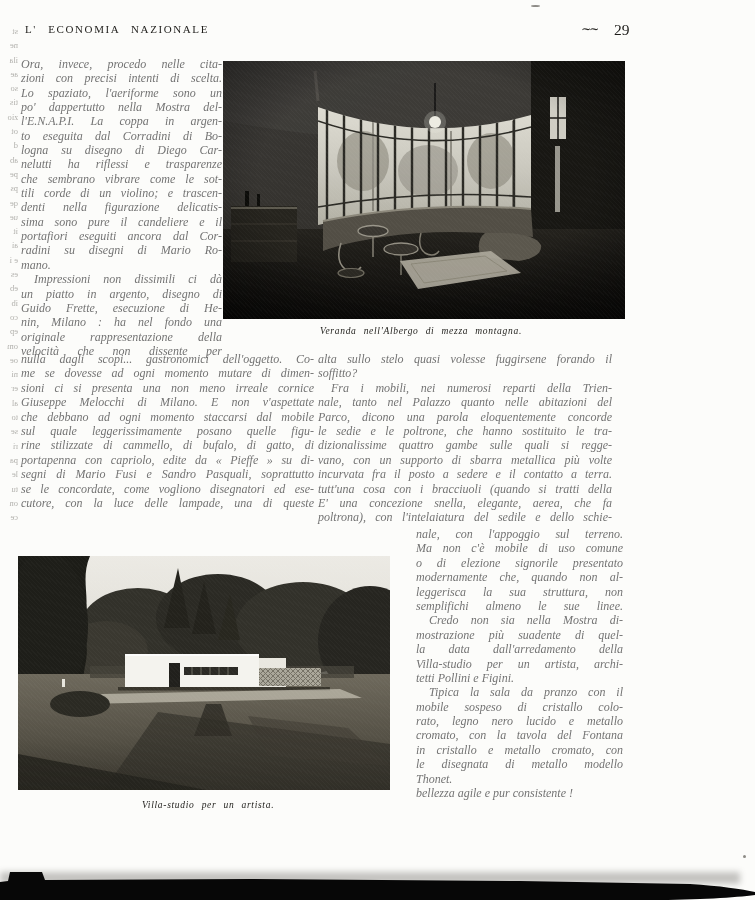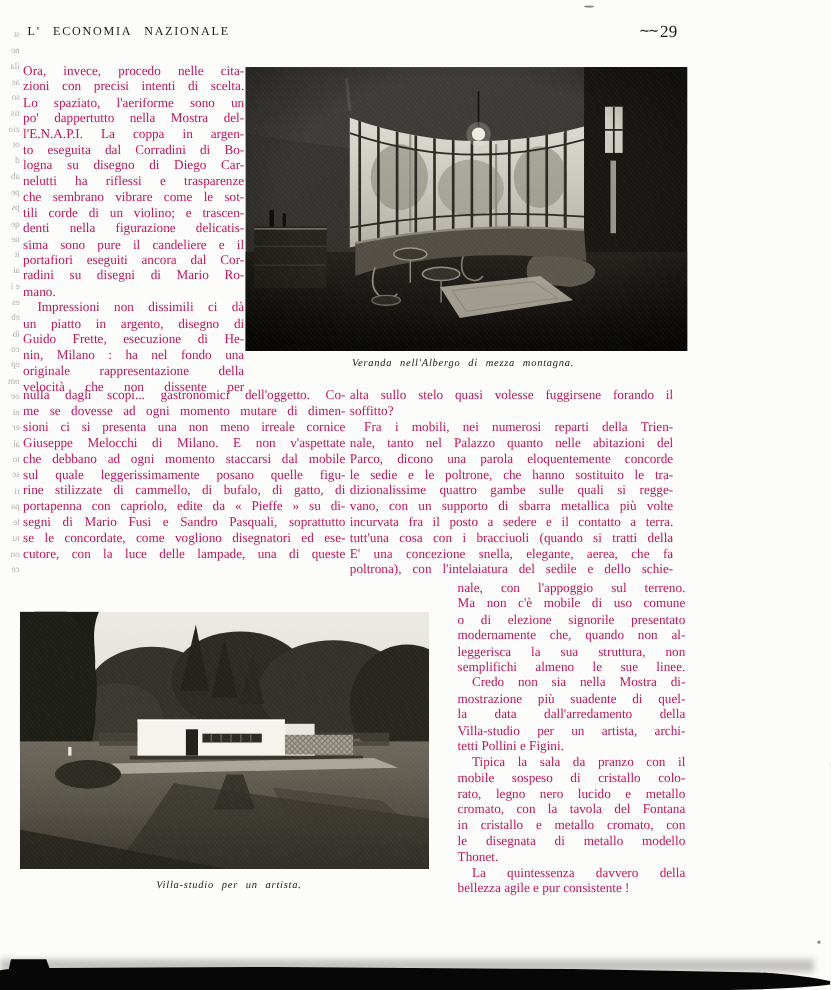--- a/index.html
+++ b/index.html
@@ -3,23 +3,23 @@
 <meta charset="utf-8">
 <style>
   html,body{margin:0;padding:0;background:#e9e9e7;}
   .page{position:relative;width:755px;height:900px;background:#fcfcfa;overflow:hidden;
         font-family:"Liberation Serif","DejaVu Serif",serif;color:#1c1b18;}
   
   .hdr-journal{position:absolute;left:25px;top:23px;font-size:11px;letter-spacing:1.6px;
         word-spacing:7px;color:#1f1e1b;white-space:nowrap;}
   .hdr-right{position:absolute;left:581px;top:21px;white-space:nowrap;}
   .hdr-orn{font-size:12px;font-weight:bold;letter-spacing:-2px;color:#2a2926;vertical-align:2px;}
-  .hdr-num{font-size:15.5px;color:#1d1c19;margin-left:3px;}
-  
-  .col{position:absolute;font-size:12px;color:#be185d;}
+  .hdr-num{font-size:15.5px;color:#1d1c19;margin-left:17px;}
+  
+  .col{position:absolute;font-size:12px;color:#737373;font-style:italic;}
   .col .tline{text-align:justify;text-align-last:justify;white-space:nowrap;}
   .col .tline.end{text-align-last:left;}
   .col .tline.ind{text-indent:13px;}
   .c-narrow{left:21px;top:57px;width:201px;}
   .c-narrow .tline{line-height:14.35px;height:14.35px;}
   .c-wideL{left:21px;top:352px;width:293px;}
   .c-wideL .tline{line-height:14.4px;height:14.4px;}
   .c-wideR{left:318px;top:352px;width:294px;}
   .c-wideR .tline{line-height:14.4px;height:14.4px;}
   .c-lowR{left:416px;top:527px;width:207px;}
@@ -258,21 +258,20 @@
       <div class="tline">la data dall'arredamento della</div>
       <div class="tline">Villa-studio per un artista, archi-</div>
       <div class="tline end">tetti Pollini e Figini.</div>
       <div class="tline ind">Tipica la sala da pranzo con il</div>
       <div class="tline">mobile sospeso di cristallo colo-</div>
       <div class="tline">rato, legno nero lucido e metallo</div>
       <div class="tline">cromato, con la tavola del Fontana</div>
       <div class="tline">in cristallo e metallo cromato, con</div>
       <div class="tline">le disegnata di metallo modello</div>
       <div class="tline end">Thonet.</div>
-      <div class="tline ind">La quintessenza davvero della</div>
       <div class="tline end">bellezza agile e pur consistente !</div>
     </div>
 
   <div class="photo ph2">
     <svg width="372" height="234" viewBox="0 0 372 234" xmlns="http://www.w3.org/2000/svg">
       <defs>
         <linearGradient id="skyG" x1="0" y1="0" x2="0" y2="1">
           <stop offset="0" stop-color="#eceae4"></stop>
             <stop offset="1" stop-color="#dcdad2"></stop>
         </linearGradient>

